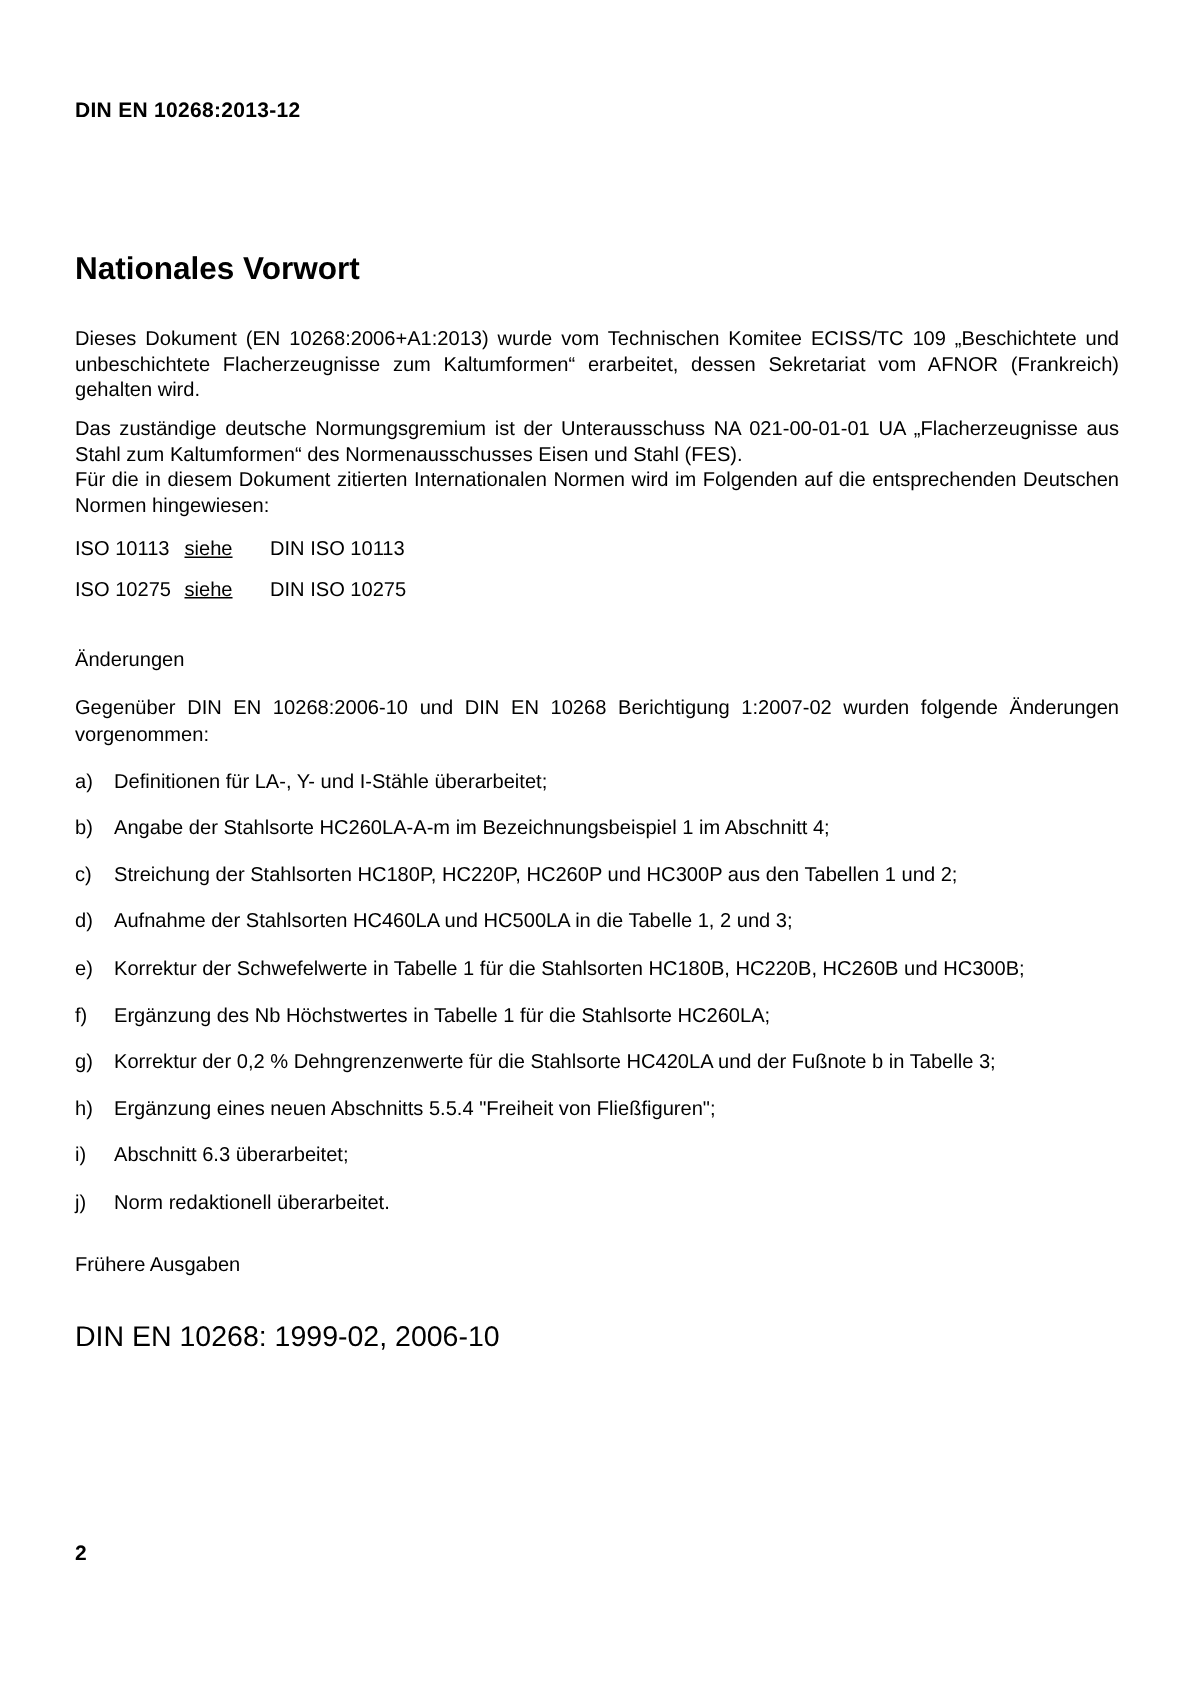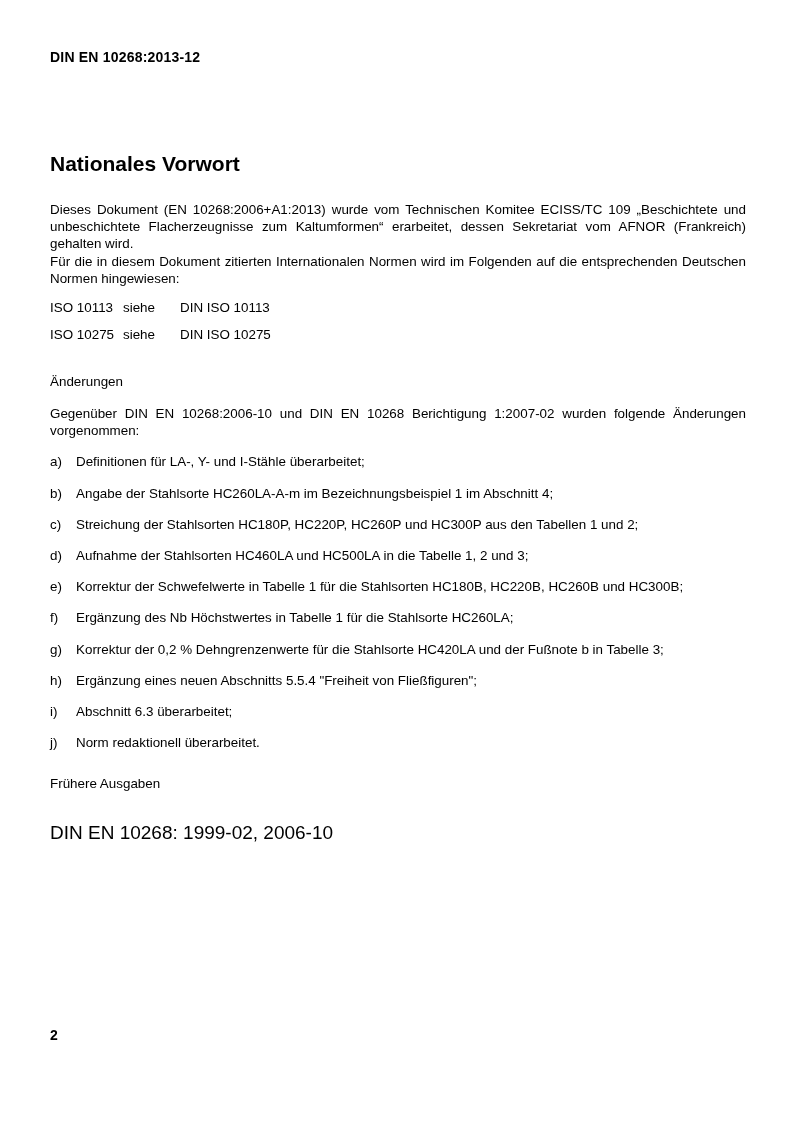--- a/index.html
+++ b/index.html
@@ -11,21 +11,21 @@
     height: 1122px;
     background: #ffffff;
     color: #000000;
     font-family: "Liberation Sans", sans-serif;
     position: relative;
     overflow: hidden;
   }
   .page {
     position: absolute;
     left: 50px;
-    top: 0;
+    top: 16px;
     width: 696px;
   }
   .doc-header {
     margin-top: 49px;
     font-size: 14px;
     font-weight: bold;
     line-height: 17px;
     letter-spacing: 0.2px;
   }
   .doc-title {
@@ -45,21 +45,21 @@
   .p3 { }
   .p4 { margin-top: 15px; text-align: left; }
   .ref-table { margin-top: 12px; }
   .ref-row {
     font-size: 13.4px;
     line-height: 17px;
     display: flex;
   }
   .ref-row + .ref-row { margin-top: 10px; }
   .ref-src { width: 73px; flex: 0 0 73px; }
-  .ref-rel { width: 57px; flex: 0 0 57px; }
+  .ref-rel { width: 57px; flex: 0 0 57px; text-decoration: underline; }
   .ref-tgt { flex: 1; }
   .section-heading {
     font-size: 13.4px;
     font-weight: normal;
     line-height: 17px;
   }
   .heading-aenderungen { margin-top: 30px; }
   .intro { margin-top: 15px; }
   .change-list { margin-top: 0; }
   .list-item {
@@ -90,20 +90,21 @@
 <body>
 
 <div class="page">
 
   <div class="doc-header">DIN EN 10268:2013-12</div>
 
   <div class="doc-title">Nationales Vorwort</div>
 
   <p class="para p1">Dieses Dokument (EN 10268:2006+A1:2013) wurde vom Technischen Komitee ECISS/TC 109 „Beschichtete und unbeschichtete Flacherzeugnisse zum Kaltumformen“ erarbeitet, dessen Sekretariat vom AFNOR (Frankreich) gehalten wird.</p>
 
+  <p class="para p2">Das zuständige deutsche Normungsgremium ist der Unterausschuss NA 021-00-01-01 UA „Flacherzeugnisse aus Stahl zum Kaltumformen“ des Normenausschusses Eisen und Stahl (FES).</p>
 
   <p class="para p3">Für die in diesem Dokument zitierten Internationalen Normen wird im Folgenden auf die entsprechenden Deutschen Normen hingewiesen:</p>
 
   <div class="ref-table">
     <div class="ref-row">
       <span class="ref-src">ISO 10113</span>
       <span class="ref-rel">siehe</span>
       <span class="ref-tgt">DIN ISO 10113</span>
     </div>
     <div class="ref-row">

